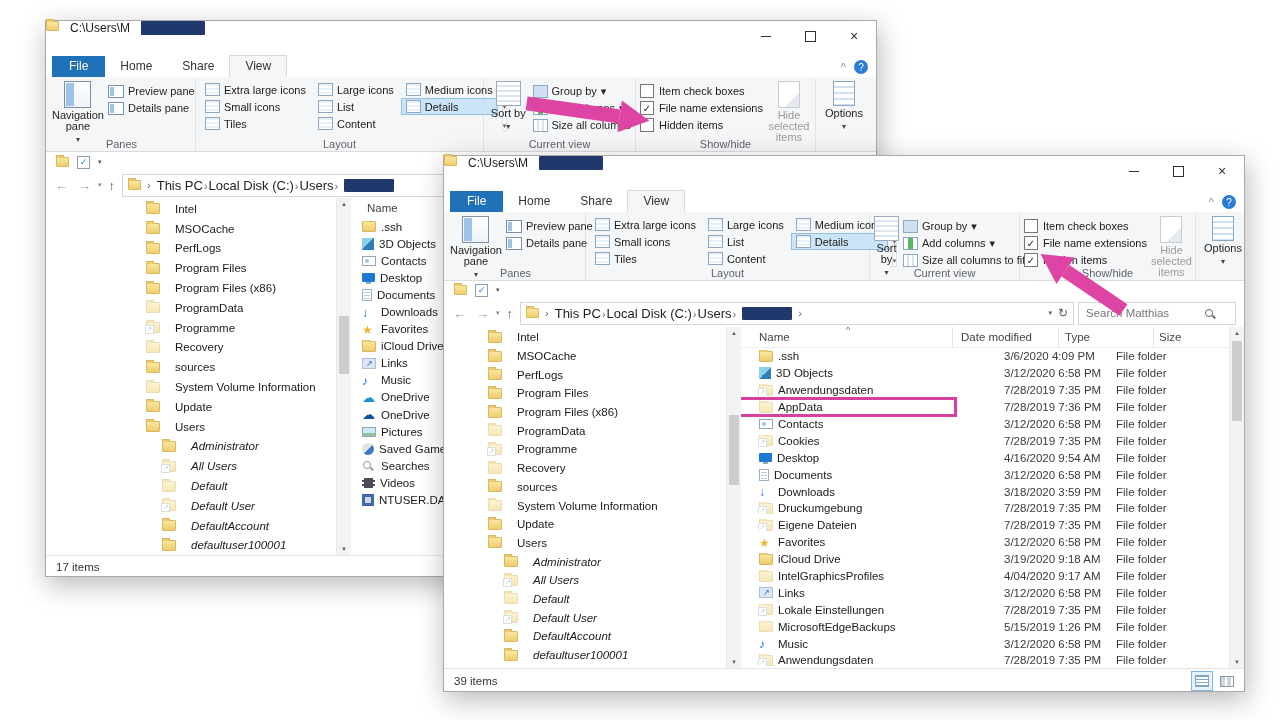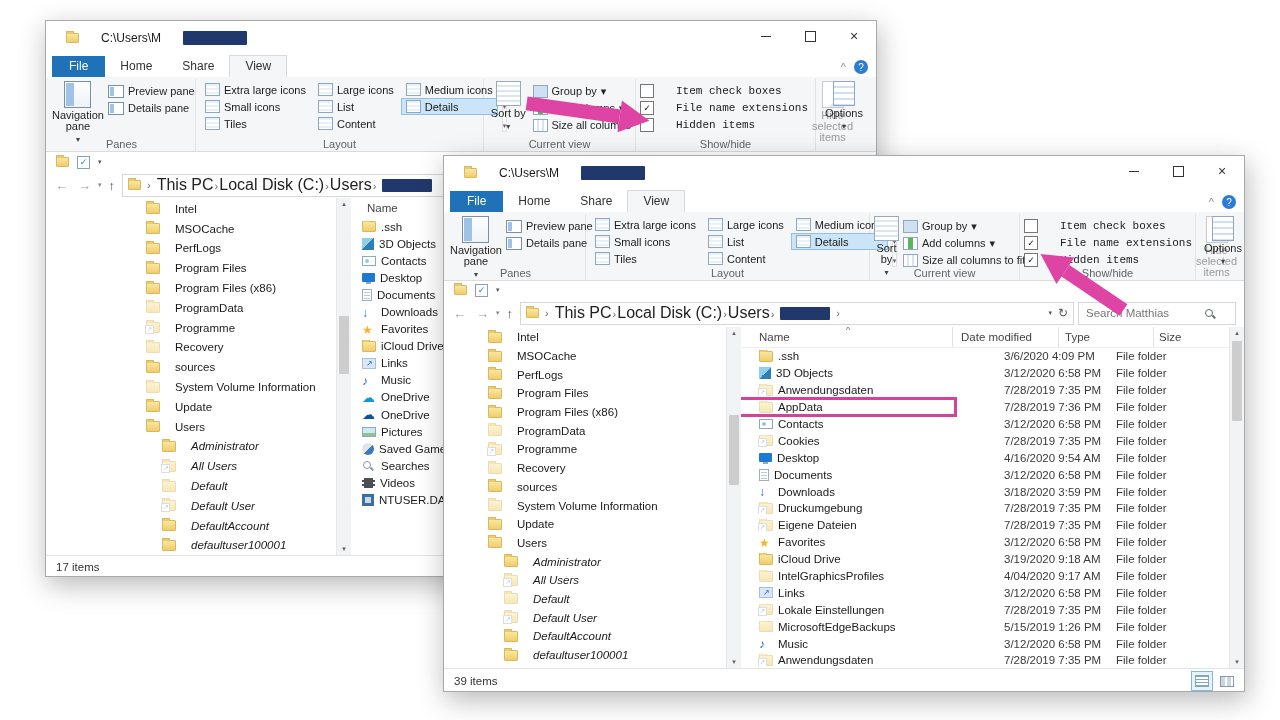--- a/index.html
+++ b/index.html
@@ -3,21 +3,21 @@
 <meta charset="utf-8">
 <style>
   html,body{margin:0;padding:0;background:#fff;}
   .stage{position:relative;width:1280px;height:720px;background:#fff;overflow:hidden;
          font-family:"Liberation Sans",sans-serif;color:#1a1a1a;}
   
   .win{position:absolute;background:#fff;border:1px solid #a9a9a9;
        box-shadow:2px 8px 26px rgba(0,0,0,.28);font-size:12px;}
   .w-back{left:45px;top:20px;width:830px;height:555px;z-index:1;--th:19.8px;--fh:17.1px;--tind:100px;}
   .w-front{left:443px;top:155px;width:800px;height:535px;z-index:2;--th:18.7px;--fh:16.9px;--tind:44px;}
-  .titlebar{height:33px;display:flex;align-items:center;gap:22px;padding-left:20px;position:relative;background:#fff;}
+  .titlebar{height:33px;display:flex;gap:11px;padding-left:0;position:relative;background:#fff;}
   .ttext{font-size:12px;}
   .redact{background:#20386b;border-radius:1px;display:inline-block;}
   .title-redact{width:64px;height:14px;}
   .caps{position:absolute;right:0;top:0;display:flex;height:30px;}
   .cap{width:44px;display:flex;align-items:center;justify-content:center;color:#333;}
   .glyph-min{width:10px;height:1px;background:#333;}
   .glyph-max{width:9px;height:9px;border:1px solid #333;}
   .glyph-close{font-size:14px;line-height:14px;}
   
   .tabrow{height:23px;display:flex;align-items:flex-end;padding-left:6px;position:relative;background:#fff;}
@@ -42,21 +42,21 @@
   .smbtn{display:flex;align-items:center;gap:4px;height:16px;font-size:11px;color:#252525;white-space:nowrap;}
   .gallery{display:flex;gap:2px;}
   .gcol{display:flex;flex-direction:column;}
   .gitem{display:flex;align-items:center;gap:4px;height:17px;font-size:11px;padding:0 4px;
          white-space:nowrap;border:1px solid transparent;box-sizing:border-box;}
   .gitem-sel{background:#cce4f7;border:1px solid #92c0e0;}
   .gstrip{display:flex;flex-direction:column;justify-content:space-between;align-items:center;
           border:1px solid #e0e1e2;background:#fbfbfb;width:13px;margin-left:2px;padding:1px 0;
           font-size:7px;color:#666;}
   .cbcol{display:flex;flex-direction:column;gap:1px;padding-top:2px;}
-  .cbrow{display:flex;align-items:center;gap:22px;height:16px;font-size:11px;white-space:nowrap;font-family:Liberation Mono, monospace;}
+  .cbrow{display:flex;align-items:center;gap:5px;height:16px;font-size:11px;white-space:nowrap;}
   .cb{width:12px;height:12px;border:1px solid #767676;background:#fff;display:inline-flex;
       align-items:center;justify-content:center;font-size:10px;color:#1a1a1a;flex:none;}
   .bigbtn.disabled{color:#9a9a9a;}
   
   .ri{display:inline-block;position:relative;flex:none;}
   .i-navpane{width:25px;height:25px;border:1px solid #7a90a8;background:linear-gradient(#fdfdfd,#eef3f8);}
   .i-navpane::before{content:"";position:absolute;left:1px;top:1px;bottom:1px;width:8px;background:#9fc3e6;}
   .i-pane{width:14px;height:11px;border:1px solid #7a90a8;background:#fff;}
   .i-pane::before{content:"";position:absolute;left:1px;top:1px;bottom:1px;width:4px;background:#9fc3e6;}
   .gi-ic{width:13px;height:11px;border:1px solid #8fa8c0;
@@ -79,21 +79,21 @@
        display:inline-flex;align-items:center;justify-content:center;}
   .qdd{font-size:7px;color:#555;}
   .navbar{display:flex;align-items:center;gap:4px;padding:0 8px 0 6px;background:#fff;}
   .w-back .navbar{height:26px;}
   .w-front .navbar{height:28px;}
   .nav-arrow{font-size:13px;color:#9aa0a6;padding:0 3px;}
   .nav-up{color:#444;}
   .nav-dd{font-size:7px;color:#888;}
   .addr{flex:1;display:flex;align-items:center;gap:5px;border:1px solid #d6d6d6;height:21px;
         padding:0 5px;background:#fff;overflow:hidden;white-space:nowrap;}
-  .crumb{font-size:16px;color:#222;}
+  .crumb{font-size:13px;color:#222;}
   .crumb-sep{font-size:11px;color:#666;padding:0 1px;}
   .addr-redact{width:50px;height:13px;flex:none;}
   .addr-right{margin-left:auto;display:flex;align-items:center;gap:6px;color:#555;}
   .addr-dd{font-size:7px;}
   .addr-refresh{font-size:12px;}
   .searchbox{width:146px;height:21px;border:1px solid #d6d6d6;display:flex;align-items:center;
              padding:0 5px;gap:4px;flex:none;background:#fff;}
   .searchbox input{border:none;outline:none;width:112px;font:11.5px "Liberation Sans",sans-serif;color:#444;background:transparent;}
   .searchbox input::placeholder{color:#777;}
   .mag{width:11px;height:11px;position:relative;flex:none;}

